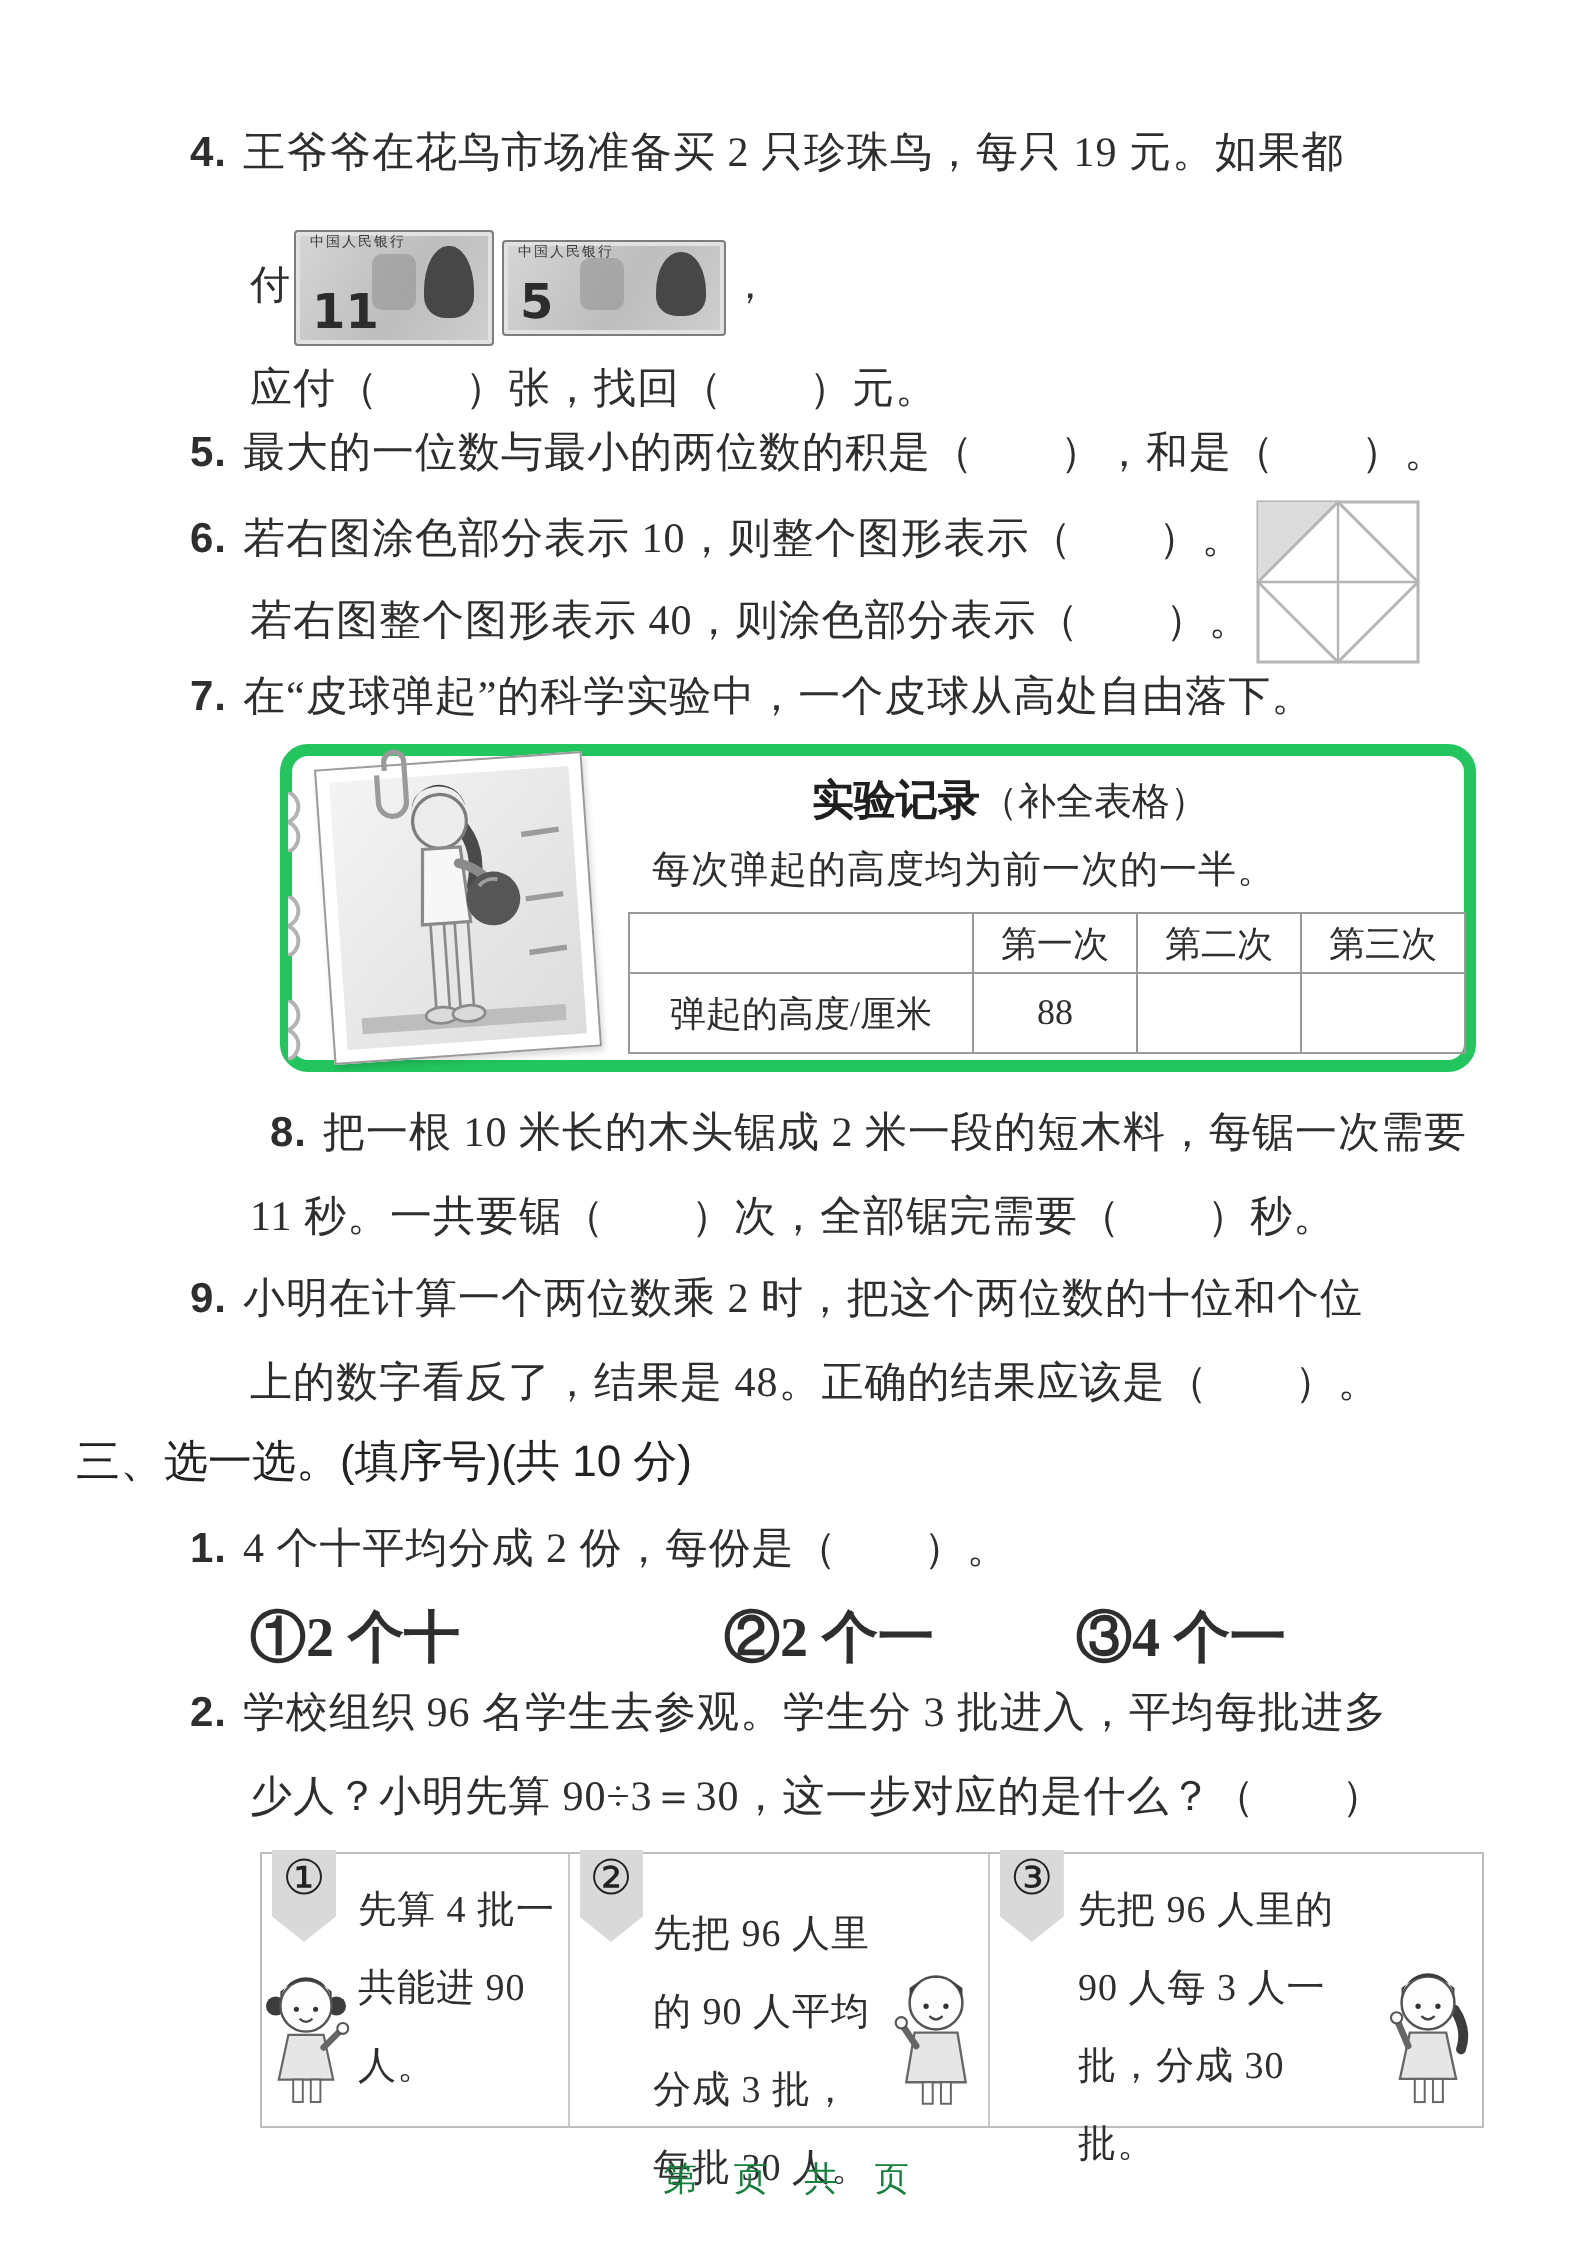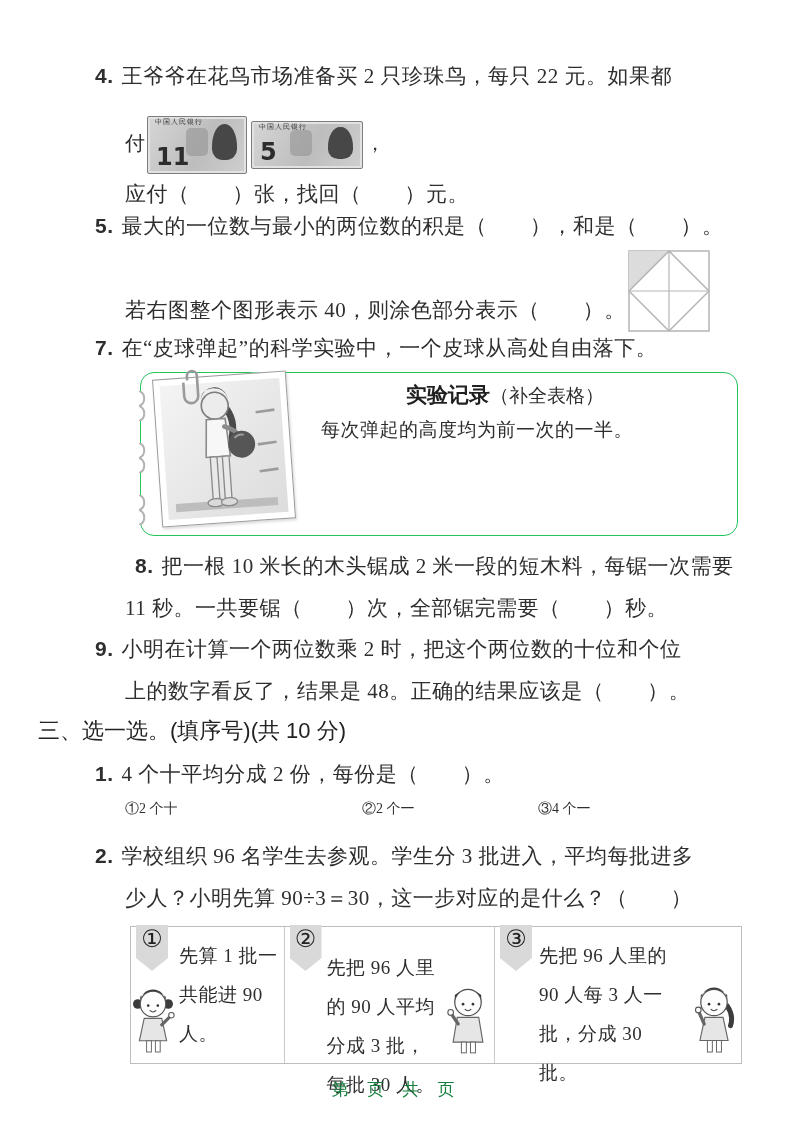--- a/index.html
+++ b/index.html
@@ -26,38 +26,38 @@
   .denom { position:absolute; left:8px; bottom:4px; font-size:24px; line-height:1; font-weight:bold; color:#2c2c2c; font-family:"DejaVu Sans", sans-serif; }
   .guilloche { position:absolute; left:38px; top:11px; width:22px; height:28px; background:#8f8f8f; opacity:.55; border-radius:5px; }
   .note5 .guilloche { top:8px; height:26px; }
   .portrait { position:absolute; right:9px; top:7px; width:25px; height:36px; background:#474747; border-radius:48% 48% 42% 42% / 62% 62% 30% 30%; }
   .note5 .portrait { top:5px; height:32px; }
 
   
   .shape-fig { position:absolute; left:628px; top:250px; }
 
   
-  .exp-box { position:absolute; left:140px; top:372px; width:598px; height:164px; border:1px solid #22c55e; border-radius:14px; background:#fff; }
+  .exp-box { position:absolute; left:140px; top:372px; width:598px; height:164px; border:6px solid #22c55e; border-radius:14px; background:#fff; }
   .notch { position:absolute; left:-2px; width:13px; height:30px; }
   .notch svg { display:block; }
   .photo { position:absolute; left:16px; top:2px; width:134px; height:148px; background:#fff; border:1.5px solid #9a9a9a; transform:rotate(-4deg); box-shadow:1px 2px 3px rgba(0,0,0,.15); }
   .photo-inner { position:absolute; left:6px; top:6px; right:6px; bottom:6px; background:linear-gradient(135deg,#f4f4f4,#dcdcdc); overflow:hidden; }
   .clip { position:absolute; left:28px; top:-12px; }
   .exp-title { position:absolute; left:160px; right:28px; top:8px; text-align:center; font-size:19px; white-space:nowrap; }
   .exp-title .tb { font-family:"Liberation Sans", sans-serif; font-weight:bold; font-size:21px; color:#1f1f1f; }
   .exp-sub { position:absolute; left:180px; right:2px; top:44px; text-align:left; font-size:19px; letter-spacing:0.5px; }
   .exp-table { position:absolute; left:168px; top:78px; width:418px; border-collapse:collapse; table-layout:fixed; font-size:18px; }
   .exp-table th, .exp-table td { border:1.5px solid #9a9a9a; padding:0 4px; font-weight:normal; text-align:center; }
   .exp-table tr:first-child th { height:30px; }
   .exp-table tr:last-child td { height:40px; }
   .exp-table .c0 { width:172px; }
   .exp-table .c1, .exp-table .c2, .exp-table .c3 { width:82px; }
 
   
-  .opt { position:absolute; top:800px; font-size:14px; white-space:nowrap; }
+  .opt { position:absolute; top:800px; font-size:28px; white-space:nowrap;font-weight:bold; }
 
   
   .panel-box { position:absolute; left:130px; top:926px; width:612px; height:138px; border:1.5px solid #bdbdbd; display:flex; background:#fff; }
   .panel { position:relative; height:100%; }
   .panel + .panel { border-left:1.5px solid #c9c9c9; }
   .p1 { width:25%; } .p2 { width:34.5%; } .p3 { width:40.5%; }
   .ribbon { position:absolute; top:-2px; left:5px; width:32px; height:46px; background:#d9d9d9; clip-path:polygon(0 0,100% 0,100% 72%,50% 100%,0 72%); display:flex; justify-content:center; }
   .badge { font-family:"DejaVu Sans", sans-serif; font-size:24px; line-height:1.2; color:#222; }
   .panel-text { font-size:19px; line-height:2.05; letter-spacing:0.5px; color:#2e2e2e; }
   .p1 .panel-text { margin:10px 4px 0 48px; }
@@ -69,35 +69,38 @@
   .p3 .kid { right:2px; bottom:2px; }
 
   .footer { position:absolute; top:1078px; left:0; width:100%; text-align:center; font-size:17px; letter-spacing:7px; color:#15803d; }
 </style>
 </head>
 <body>
 
 <div class="page">
 
   <div class="line" style="left:95px; top:62px;">
-    <span class="qnum">4.</span><span>王爷爷在花鸟市场准备买 2 只珍珠鸟，每只 22 元。如果都</span>
+    <span class="qnum">4.</span><span>王爷爷在花鸟市场准备买 2 只珍珠鸟，每只 19 元。如果都</span>
   </div>
 
   <div class="note-row">
     <span>付</span><span class="banknote note10"><span class="bank-name">中国人民银行</span><span class="guilloche"></span><span class="denom">11</span><span class="portrait"></span></span><span class="banknote note5"><span class="bank-name">中国人民银行</span><span class="guilloche"></span><span class="denom">5</span><span class="portrait"></span></span><span>，</span>
   </div>
 
   <div class="line" style="left:125px; top:180px;">
     <span>应付（　　）张，找回（　　）元。</span>
   </div>
 
   <div class="line" style="left:95px; top:212px;">
     <span class="qnum">5.</span><span>最大的一位数与最小的两位数的积是（　　），和是（　　）。</span>
   </div>
 
+  <div class="line" style="left:95px; top:255px;">
+    <span class="qnum">6.</span><span>若右图涂色部分表示 10，则整个图形表示（　　）。</span>
+  </div>
   <div class="line" style="left:125px; top:296px;">
     <span>若右图整个图形表示 40，则涂色部分表示（　　）。</span>
   </div>
 
   <svg class="shape-fig" width="82" height="82" viewBox="0 0 82 82">
     <rect x="1" y="1" width="80" height="80" fill="#ffffff" stroke="#b5b5b5" stroke-width="1.5"></rect>
     <polygon points="1,1 41,1 1,41" fill="#dcdcdc" stroke="none"></polygon>
     <line x1="1" y1="41" x2="81" y2="41" stroke="#b5b5b5" stroke-width="1.2"></line>
     <line x1="41" y1="1" x2="41" y2="81" stroke="#b5b5b5" stroke-width="1.2"></line>
     <polygon points="41,1 81,41 41,81 1,41" fill="none" stroke="#b5b5b5" stroke-width="1.5"></polygon>
@@ -149,20 +152,36 @@
           <path d="M6,14 v-4 a5,5 0 0 1 10,0 v20 a7,7 0 0 1 -14,0 V16" fill="none" stroke="#9a9a9a" stroke-width="2.6"></path>
         </svg>
       </span>
     </div>
 
     <div class="exp-title">
       <span class="tb">实验记录</span><span>（补全表格）</span>
     </div>
     <div class="exp-sub">每次弹起的高度均为前一次的一半。</div>
 
+    <table class="exp-table">
+      <tbody>
+          <tr>
+        <th class="c0"></th>
+        <th class="c1">第一次</th>
+        <th class="c2">第二次</th>
+        <th class="c3">第三次</th>
+      </tr>
+      <tr>
+        <td class="c0">弹起的高度/厘米</td>
+        <td class="c1">88</td>
+        <td class="c2"></td>
+        <td class="c3"></td>
+      </tr>
+    </tbody>
+      </table>
   </div>
 
   <div class="line" style="left:95px; top:552px;margin-left:40px;">
     <span class="qnum">8.</span><span>把一根 10 米长的木头锯成 2 米一段的短木料，每锯一次需要</span>
   </div>
   <div class="line" style="left:125px; top:594px;">
     <span>11 秒。一共要锯（　　）次，全部锯完需要（　　）秒。</span>
   </div>
 
   <div class="line" style="left:95px; top:635px;">
@@ -187,21 +206,21 @@
   <div class="line" style="left:125px; top:884px;">
     <span>少人？小明先算 90÷3＝30，这一步对应的是什么？（　　）</span>
   </div>
 
   <div class="panel-box">
 
     <div class="panel p1">
       <span class="ribbon">
           <span class="badge">①</span>
         </span>
-      <div class="panel-text">先算 1 批一共能进 90 人。</div>
+      <div class="panel-text">先算 4 批一共能进 90 人。</div>
       <span class="kid">
         <svg width="48" height="74" viewBox="0 0 60 92">
           <circle cx="11" cy="26" r="6" fill="#3c3c3c"></circle>
           <circle cx="49" cy="26" r="6" fill="#3c3c3c"></circle>
           <circle cx="30" cy="26" r="16" fill="#fdfdfd" stroke="#555" stroke-width="1.5"></circle>
           <path d="M14,24 a16,16 0 0 1 32,0 l0,-7 q-16,-14 -32,0 z" fill="#3c3c3c"></path>
           <circle cx="24" cy="28" r="1.6" fill="#333"></circle>
           <circle cx="36" cy="28" r="1.6" fill="#333"></circle>
           <path d="M26,34 q4,4 8,0" stroke="#444" stroke-width="1.4" fill="none"></path>
           <path d="M19,44 h22 l6,28 h-34 z" fill="#e6e6e6" stroke="#666" stroke-width="1.4"></path>

